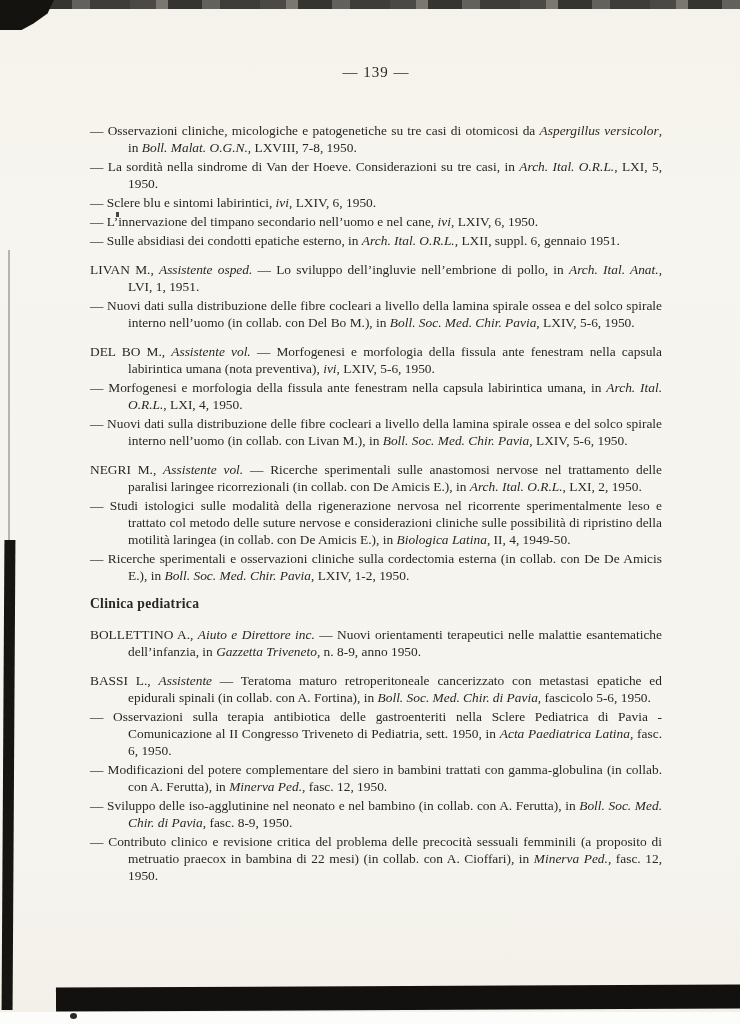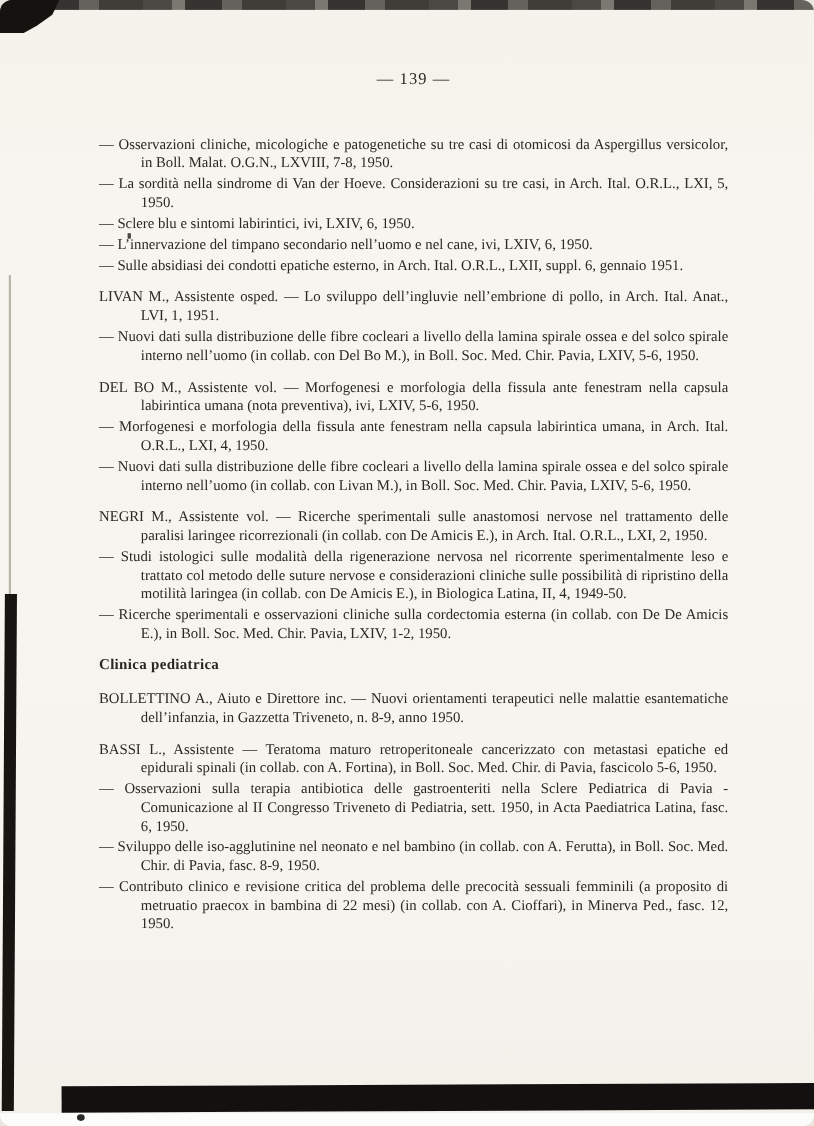--- a/index.html
+++ b/index.html
@@ -12,21 +12,20 @@
     background: #e8e6df;
     font-family: "Liberation Serif", "DejaVu Serif", serif;
   }
   .scan-page {
     position: relative;
     width: 740px;
     height: 1024px;
     background: linear-gradient(180deg, #f4f2ea 0%, #f7f5ef 18%, #f6f4ee 80%, #f2f0e9 100%);
     overflow: hidden;
     color: #2b2823;
-    border-radius: 11px;
   }
   
   .top-strip {
     position: absolute;
     top: 0; left: 0; right: 0;
     height: 9px;
     background: repeating-linear-gradient(90deg,
       #3b3a36 0 26px, #6f6d66 26px 38px, #242320 38px 72px,
       #57554f 72px 90px, #2e2d29 90px 130px);
     opacity: 0.92;
@@ -98,20 +97,21 @@
   }
   .entry {
     margin: 0 0 2px 0;
     padding-left: 38px;
     text-indent: -38px;
     font-size: 13.4px;
     line-height: 17px;
     text-align: justify;
   }
   .it {
+    font-style: italic;
   }
   .section-heading {
     text-align: left;
     font-weight: bold;
     font-size: 13.6px;
     margin: 8px 0 14px 0;
     letter-spacing: 0.3px;
   }
 </style>
 </head>
@@ -150,17 +150,18 @@
         <p class="entry"><span class="rm">— Studi istologici sulle modalità della rigenerazione nervosa nel ricorrente sperimentalmente leso e trattato col metodo delle suture nervose e considerazioni cliniche sulle possibilità di ripristino della motilità laringea (in collab. con De Amicis E.), in </span><span class="it">Biologica Latina</span><span class="rm">, II, 4, 1949-50.</span></p>
         <p class="entry"><span class="rm">— Ricerche sperimentali e osservazioni cliniche sulla cordectomia esterna (in collab. con De De Amicis E.), in </span><span class="it">Boll. Soc. Med. Chir. Pavia</span><span class="rm">, LXIV, 1-2, 1950.</span></p>
       </div>
       <div class="section-heading">Clinica pediatrica</div>
       <div class="entry-group">
         <p class="entry"><span class="rm">BOLLETTINO A., </span><span class="it">Aiuto e Direttore inc.</span><span class="rm"> — Nuovi orientamenti terapeutici nelle malattie esantematiche dell’infanzia, in </span><span class="it">Gazzetta Triveneto</span><span class="rm">, n. 8-9, anno 1950.</span></p>
       </div>
       <div class="entry-group">
         <p class="entry"><span class="rm">BASSI L., </span><span class="it">Assistente</span><span class="rm"> — Teratoma maturo retroperitoneale cancerizzato con metastasi epatiche ed epidurali spinali (in collab. con A. Fortina), in </span><span class="it">Boll. Soc. Med. Chir. di Pavia</span><span class="rm">, fascicolo 5-6, 1950.</span></p>
         <p class="entry"><span class="rm">— Osservazioni sulla terapia antibiotica delle gastroenteriti nella Sclere Pediatrica di Pavia - Comunicazione al II Congresso Triveneto di Pediatria, sett. 1950, in </span><span class="it">Acta Paediatrica Latina</span><span class="rm">, fasc. 6, 1950.</span></p>
+        <p class="entry"><span class="rm">— Modificazioni del potere complementare del siero in bambini trattati con gamma-globulina (in collab. con A. Ferutta), in </span><span class="it">Minerva Ped.</span><span class="rm">, fasc. 12, 1950.</span></p>
         <p class="entry"><span class="rm">— Sviluppo delle iso-agglutinine nel neonato e nel bambino (in collab. con A. Ferutta), in </span><span class="it">Boll. Soc. Med. Chir. di Pavia</span><span class="rm">, fasc. 8-9, 1950.</span></p>
         <p class="entry"><span class="rm">— Contributo clinico e revisione critica del problema delle precocità sessuali femminili (a proposito di metruatio praecox in bambina di 22 mesi) (in collab. con A. Cioffari), in </span><span class="it">Minerva Ped.</span><span class="rm">, fasc. 12, 1950.</span></p>
       </div>
     </div>
 </div>
 
 </body></html>

